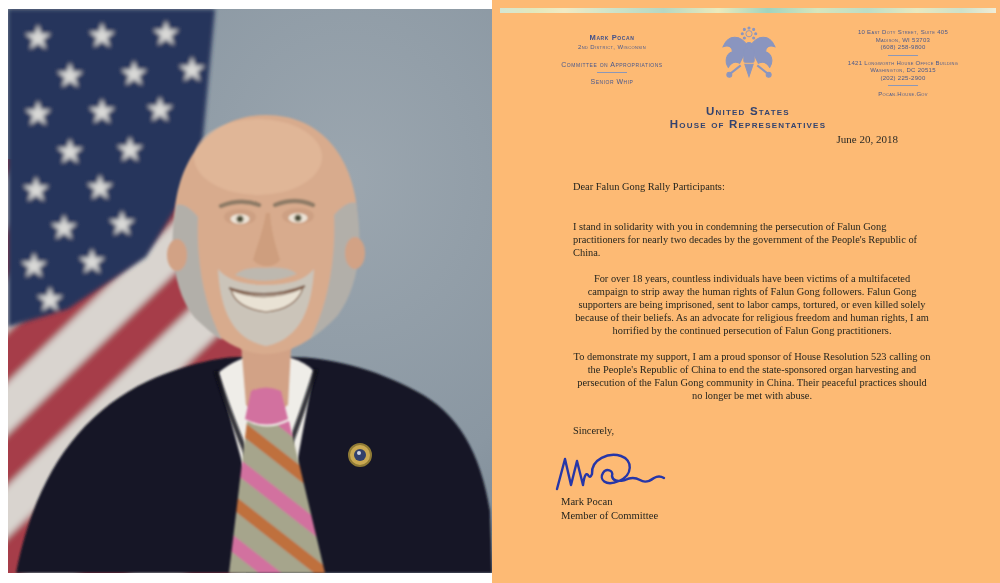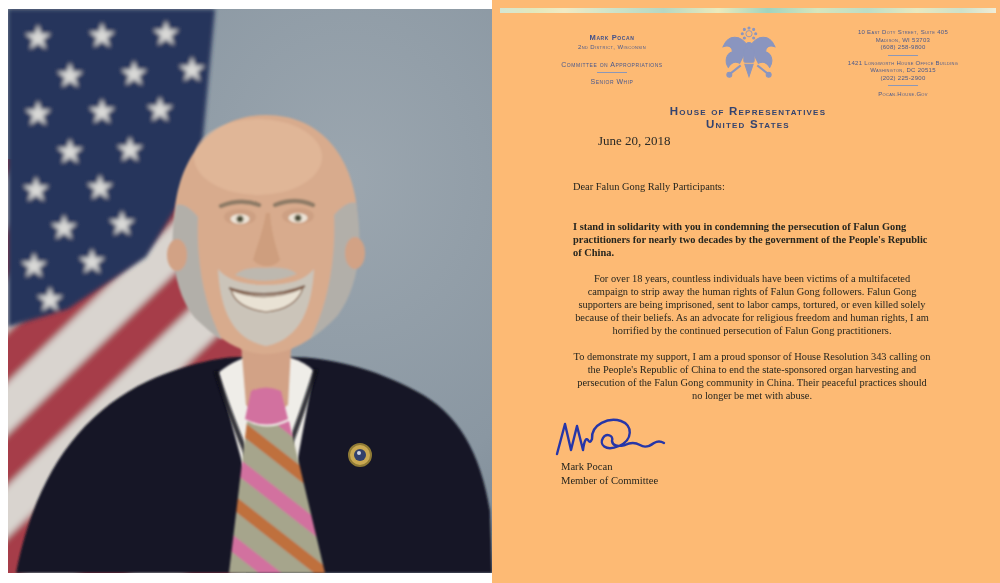--- a/index.html
+++ b/index.html
@@ -18,27 +18,27 @@
   .lh-district{font-size:6px;letter-spacing:.4px;line-height:8px;}
   .lh-committee{font-size:7px;letter-spacing:.5px;line-height:9px;margin-top:9px;}
   .lh-rule{width:30px;border:0;border-top:1px solid #8b97b8;margin:3px auto 0 auto;}
   .lh-whip{font-size:7px;letter-spacing:.5px;line-height:9px;margin-top:4px;}
   .lh-seal{position:absolute;left:228px;top:25px;width:58px;height:62px;}
   .lh-right{position:absolute;left:318px;top:29px;width:186px;text-align:center;}
   .lh-addr{font-size:6px;letter-spacing:.3px;line-height:7.5px;}
   .lh-heading{position:absolute;left:106px;top:105px;width:300px;text-align:center;
     font-family:"Liberation Sans",sans-serif;font-variant:small-caps;color:#33436f;
     font-size:11.5px;letter-spacing:1.2px;line-height:13px;font-weight:bold;}
-  .lh-date{position:absolute;left:106px;top:133px;width:300px;text-align:left;
-    font-size:13px;color:#2a2a26;}
+  .lh-date{position:absolute;left:106px;top:133px;width:300px;text-align:right;
+    font-size:11px;color:#2a2a26;}
   .body-text{position:absolute;left:69px;top:168px;width:382px;color:#26261f;
     font-size:10.4px;line-height:13px;}
   .body-text p{margin:12px;}
   .p-gap{margin-top:13px !important;text-align:center;}
-  .p-first{margin-top:27px !important;font-weight:bold;}
+  .p-first{margin-top:27px !important;}
   .p-close{margin-top:22px !important;}
   .sig-block{margin-top:0;}
   .sig-svg{display:block;margin:2px 0 0 -8px;}
   .sig-name{font-size:10.6px;line-height:14px;}
 </style>
 </head>
 <body>
 
 <div class="stage">
 
@@ -232,30 +232,31 @@
       <div class="lh-addr">(608) 258-9800</div>
       <hr class="lh-rule">
       <div class="lh-addr" style="margin-top:4px">1421 Longworth House Office Building</div>
       <div class="lh-addr">Washington, DC 20515</div>
       <div class="lh-addr">(202) 225-2900</div>
       <hr class="lh-rule">
       <div class="lh-addr" style="margin-top:5px">Pocan.House.Gov</div>
     </div>
 
     <div class="lh-heading">
+      <div>United States</div>
       <div>House of Representatives</div>
-      <div>United States</div>
     </div>
     <div class="lh-date">June 20, 2018</div>
 
     <div class="body-text">
       <p>Dear Falun Gong Rally Participants:</p>
       <p class="p-first">I stand in solidarity with you in condemning the persecution of Falun Gong practitioners for nearly two decades by the government of the People's Republic of China.</p>
       <p class="p-gap">For over 18 years, countless individuals have been victims of a multifaceted campaign to strip away the human rights of Falun Gong followers. Falun Gong supporters are being imprisoned, sent to labor camps, tortured, or even killed solely because of their beliefs. As an advocate for religious freedom and human rights, I am horrified by the continued persecution of Falun Gong practitioners.</p>
-      <p class="p-gap">To demonstrate my support, I am a proud sponsor of House Resolution 343 calling on the People's Republic of China to end the state-sponsored organ harvesting and persecution of the Falun Gong community in China. Their peaceful practices should no longer be met with abuse.</p>
+      <p class="p-gap">To demonstrate my support, I am a proud sponsor of House Resolution 523 calling on the People's Republic of China to end the state-sponsored organ harvesting and persecution of the Falun Gong community in China. Their peaceful practices should no longer be met with abuse.</p>
+      <p class="p-close">Sincerely,</p>
 
       <div class="sig-block">
         <svg class="sig-svg" width="120" height="46" viewBox="0 0 120 46">
           <path d="M4,40 L12,10 L18,36 L24,12 L30,36 Q32,22 35,26 Q37,30 39,25
                    C38,10 56,3 68,7 C80,11 80,26 66,32 C52,38 46,30 50,24
                    C53,19 61,21 59,27 Q60,34 72,31 Q80,27 87,31 Q93,35 101,29 Q106,26 111,29" fill="none" stroke="#2636a8" stroke-width="2.4" stroke-linecap="round" stroke-linejoin="round"></path>
         </svg>
         <div class="sig-name">Mark Pocan</div>
         <div class="sig-name">Member of Committee</div>
       </div>

